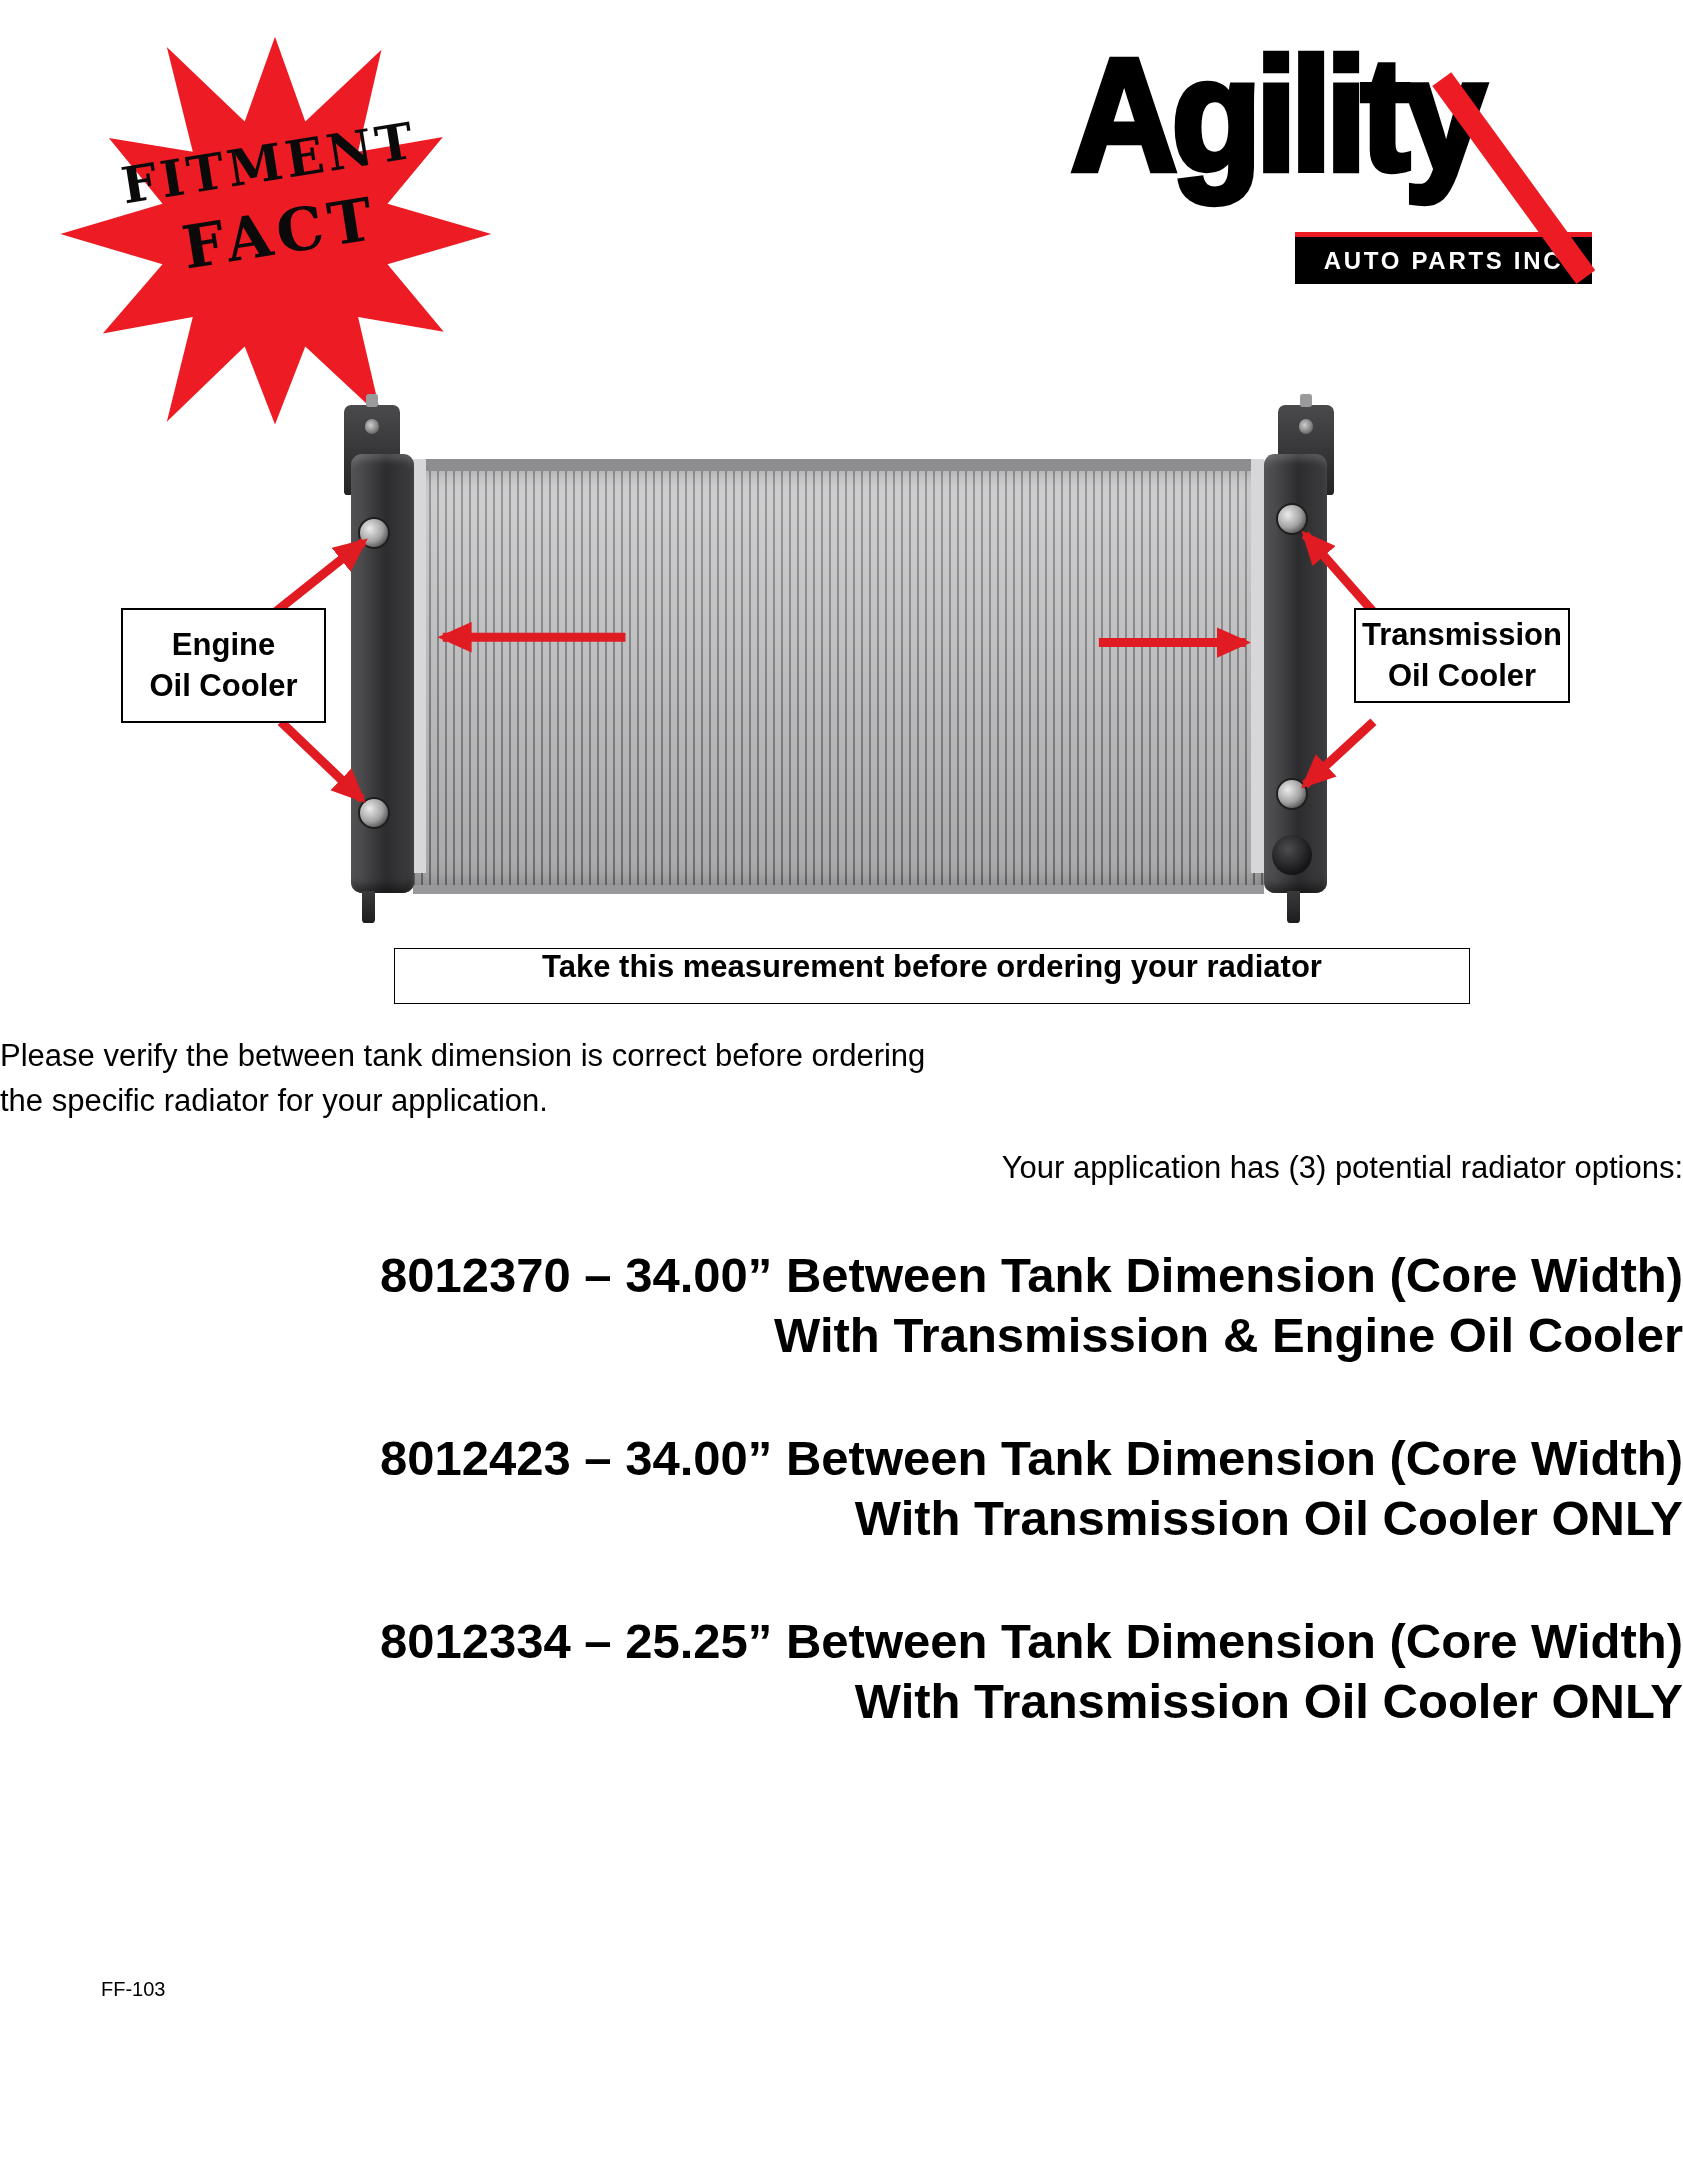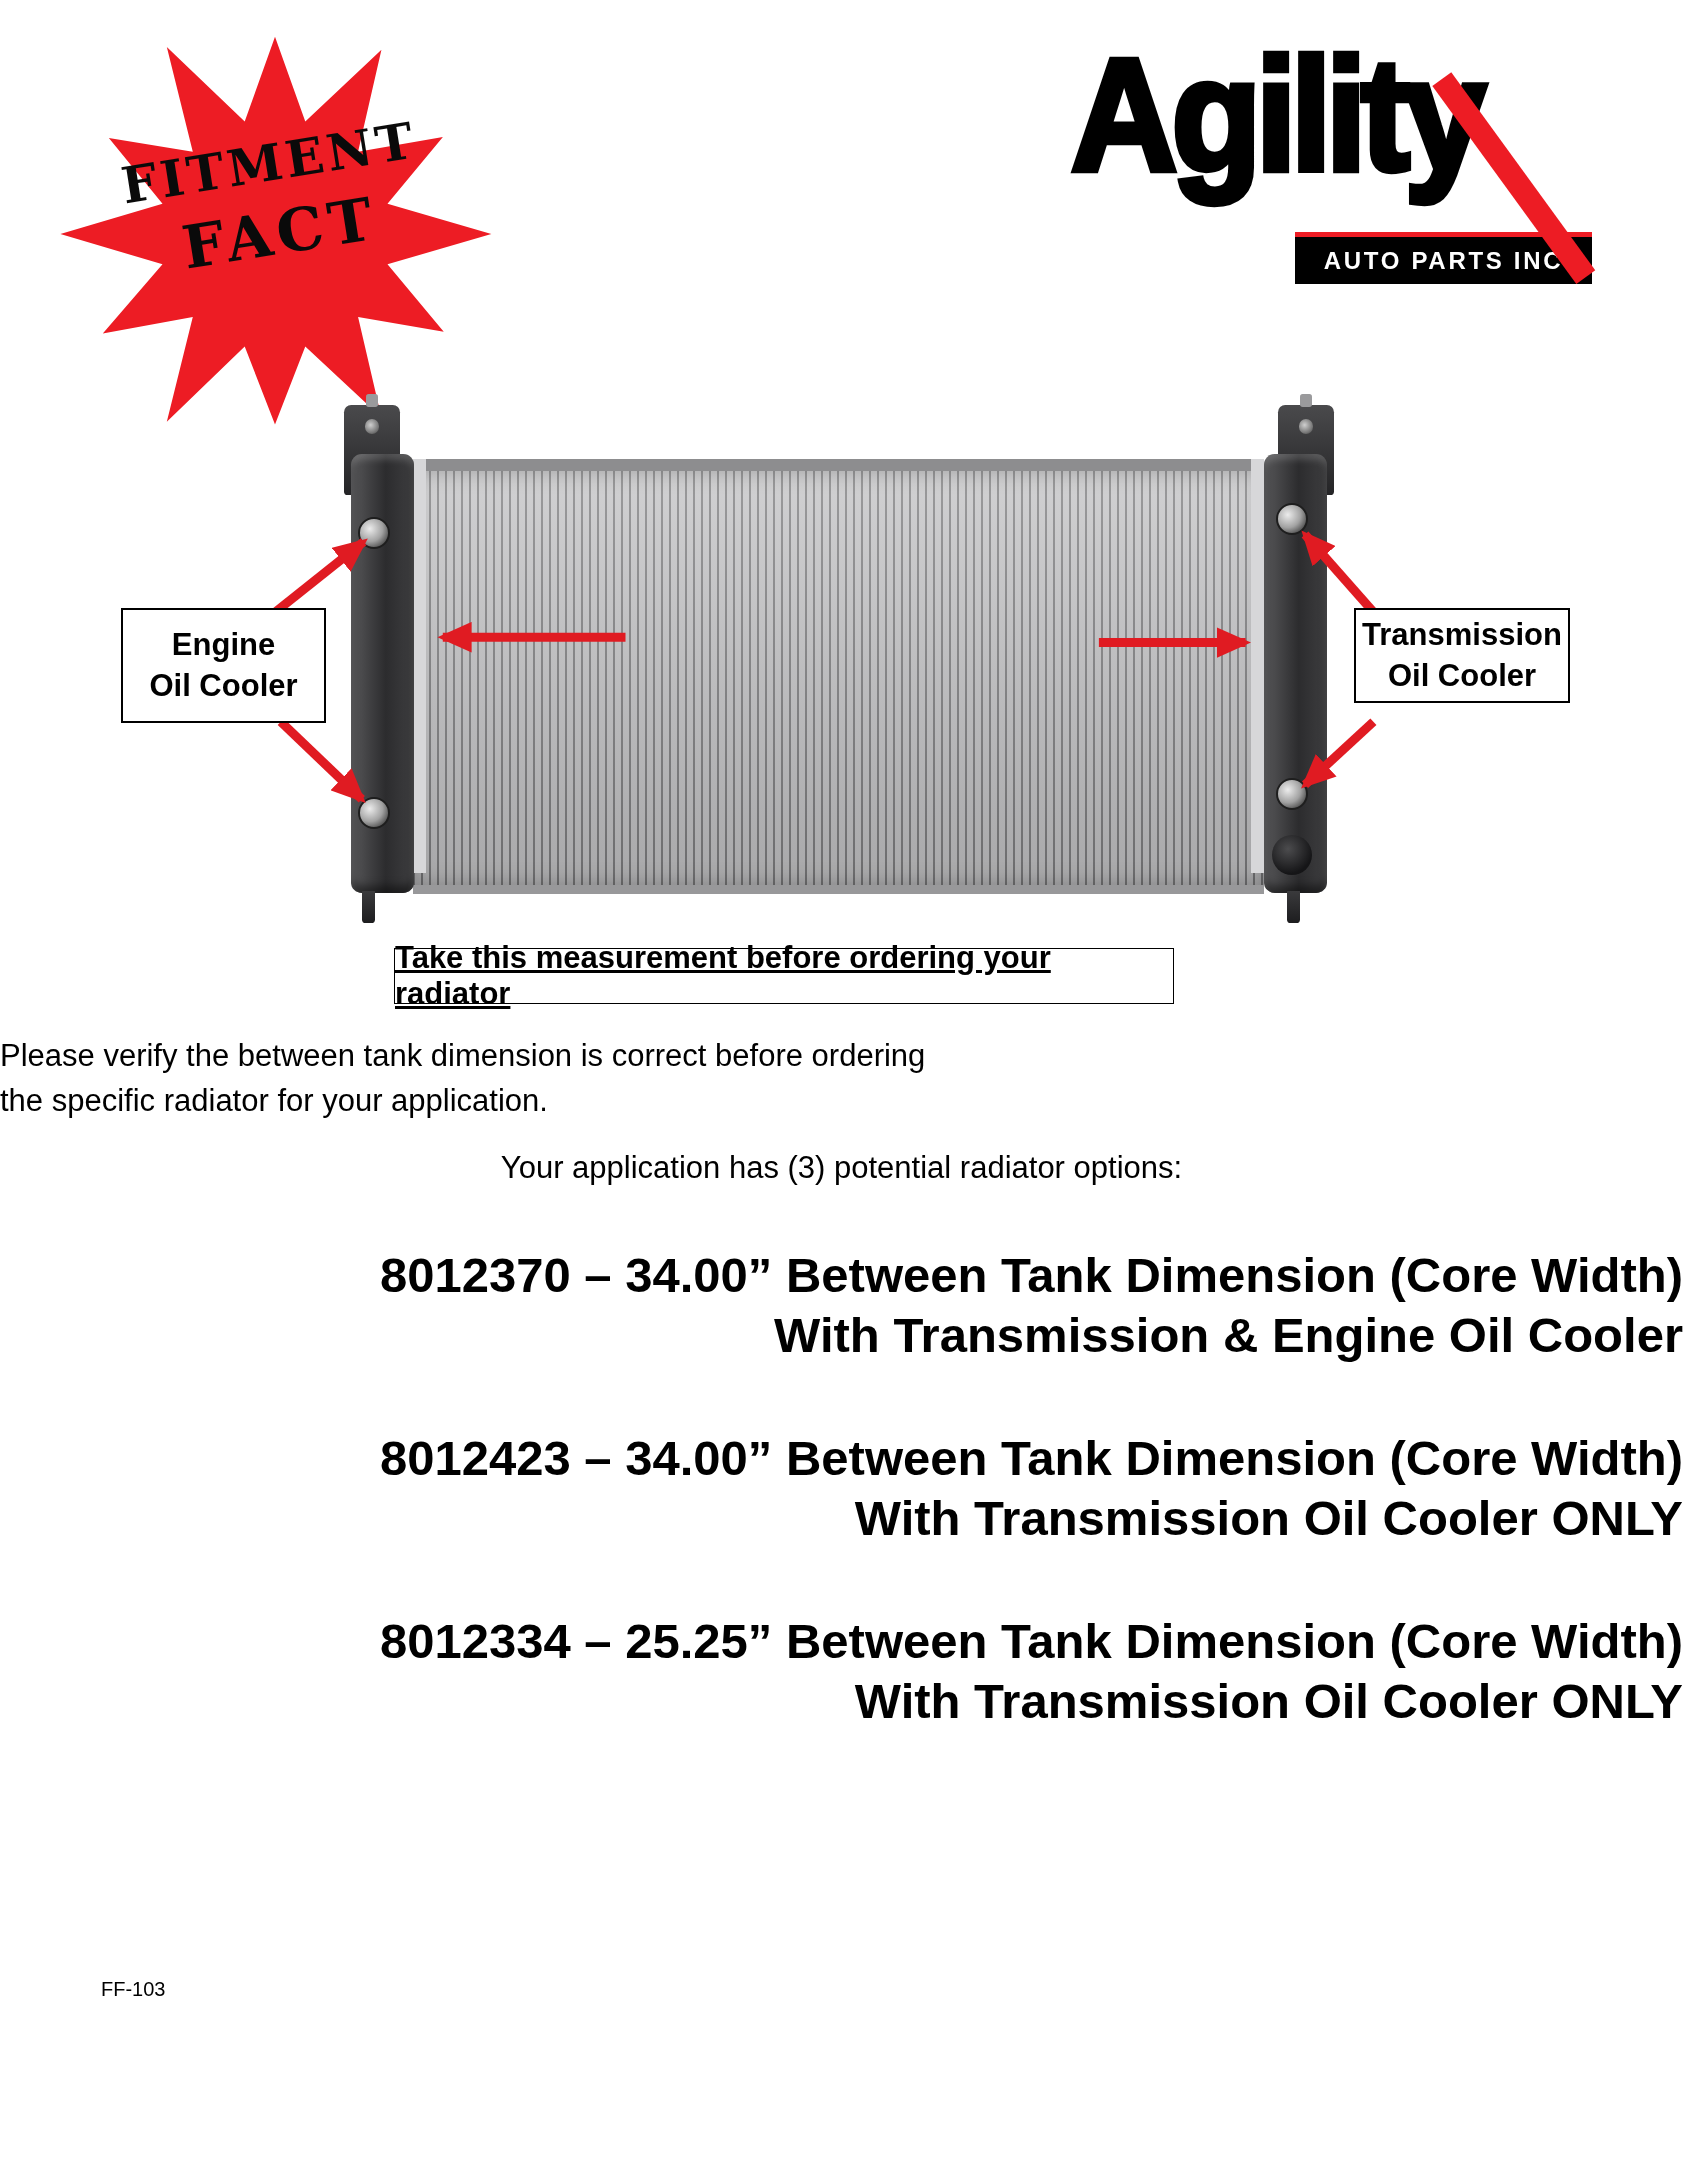--- a/index.html
+++ b/index.html
@@ -105,34 +105,34 @@
   
   .label-box{
     position:absolute;background:#fff;border:2.7px solid #000;
     display:flex;flex-direction:column;align-items:center;justify-content:center;
     font-weight:bold;text-align:center;z-index:6;box-sizing:border-box;
   }
   .engine-box{left:121px;top:608px;width:205px;height:115px;font-size:31px;line-height:1.3;}
   .core-box{left:626px;top:588px;width:473px;height:116px;font-size:33px;line-height:1.35;}
   .trans-box{left:1354px;top:608px;width:216px;height:95px;font-size:31px;line-height:1.3;}
   .measure-box{
-    position:absolute;left:394px;top:948px;width:780px;height:56px;
+    position:absolute;left:394px;top:948px;width:1076px;height:56px;
     background:#fff;border:1.8px solid #000;box-sizing:border-box;
-    display:flex;align-items:center;justify-content:center;
-    font-weight:bold;font-size:31px;z-index:6;text-decoration:underline;
+    display:flex;align-items:flex-start;justify-content:center;
+    font-weight:bold;font-size:31px;z-index:6;
   }
 
   
   .verify{
     position:absolute;left:0;top:1033px;width:100%;
     text-align:left;font-size:31px;line-height:45px;
   }
   .options-intro{
     position:absolute;left:0;top:1150px;width:100%;
-    text-align:center;font-size:31px;
+    text-align:right;font-size:31px;
   }
   .option{
     position:absolute;left:0;width:100%;
     text-align:right;font-weight:bold;font-size:49px;line-height:60px;margin-top:21px;
   }
   .opt-0{top:1224px;}
   .opt-1{top:1407px;}
   .opt-2{top:1590px;}
 
   .doc-code{position:absolute;left:101px;top:1978px;font-size:20px;}

